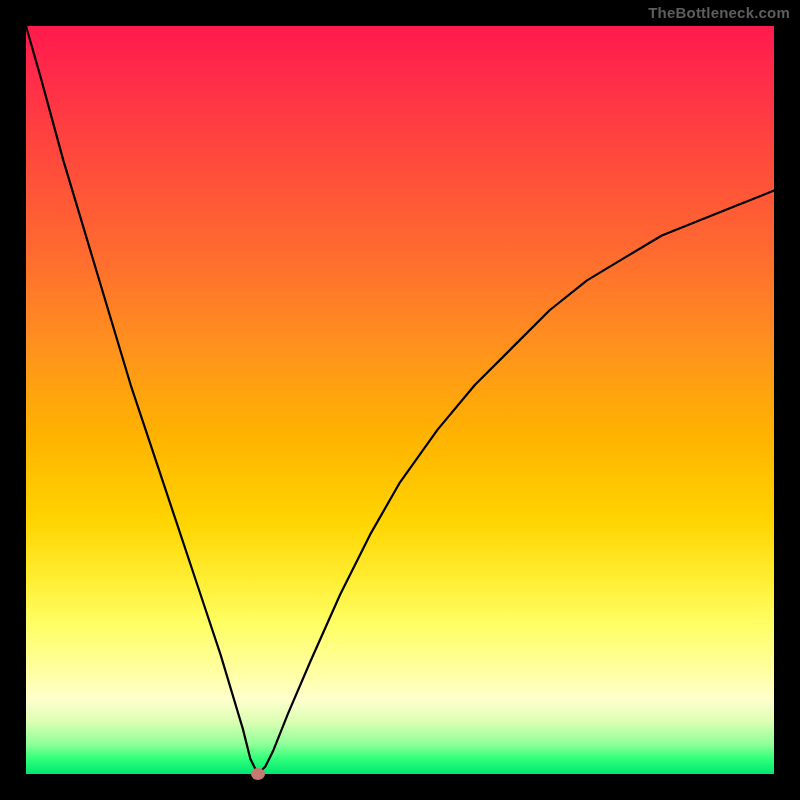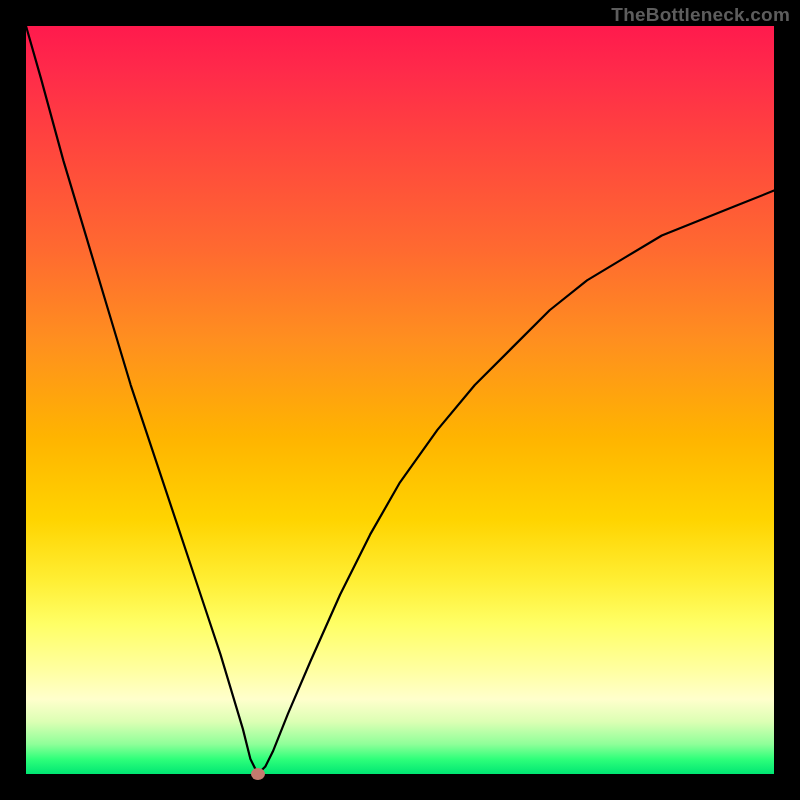--- a/index.html
+++ b/index.html
@@ -32,21 +32,21 @@
       #8fff99 96%,
       #2fff7a 98%,
       #00e673 100%
     );
   }
   .watermark {
     position: absolute;
     top: 4px;
     right: 10px;
     font-family: Arial, Helvetica, sans-serif;
-    font-size: 19px;
+    font-size: 15px;
     font-weight: 600;
     color: #5d5d5d;
     letter-spacing: 0.2px;
   }
   .curve-svg {
     position: absolute;
     left: 0; top: 0;
     width: 100%; height: 100%;
     overflow: visible;
   }

